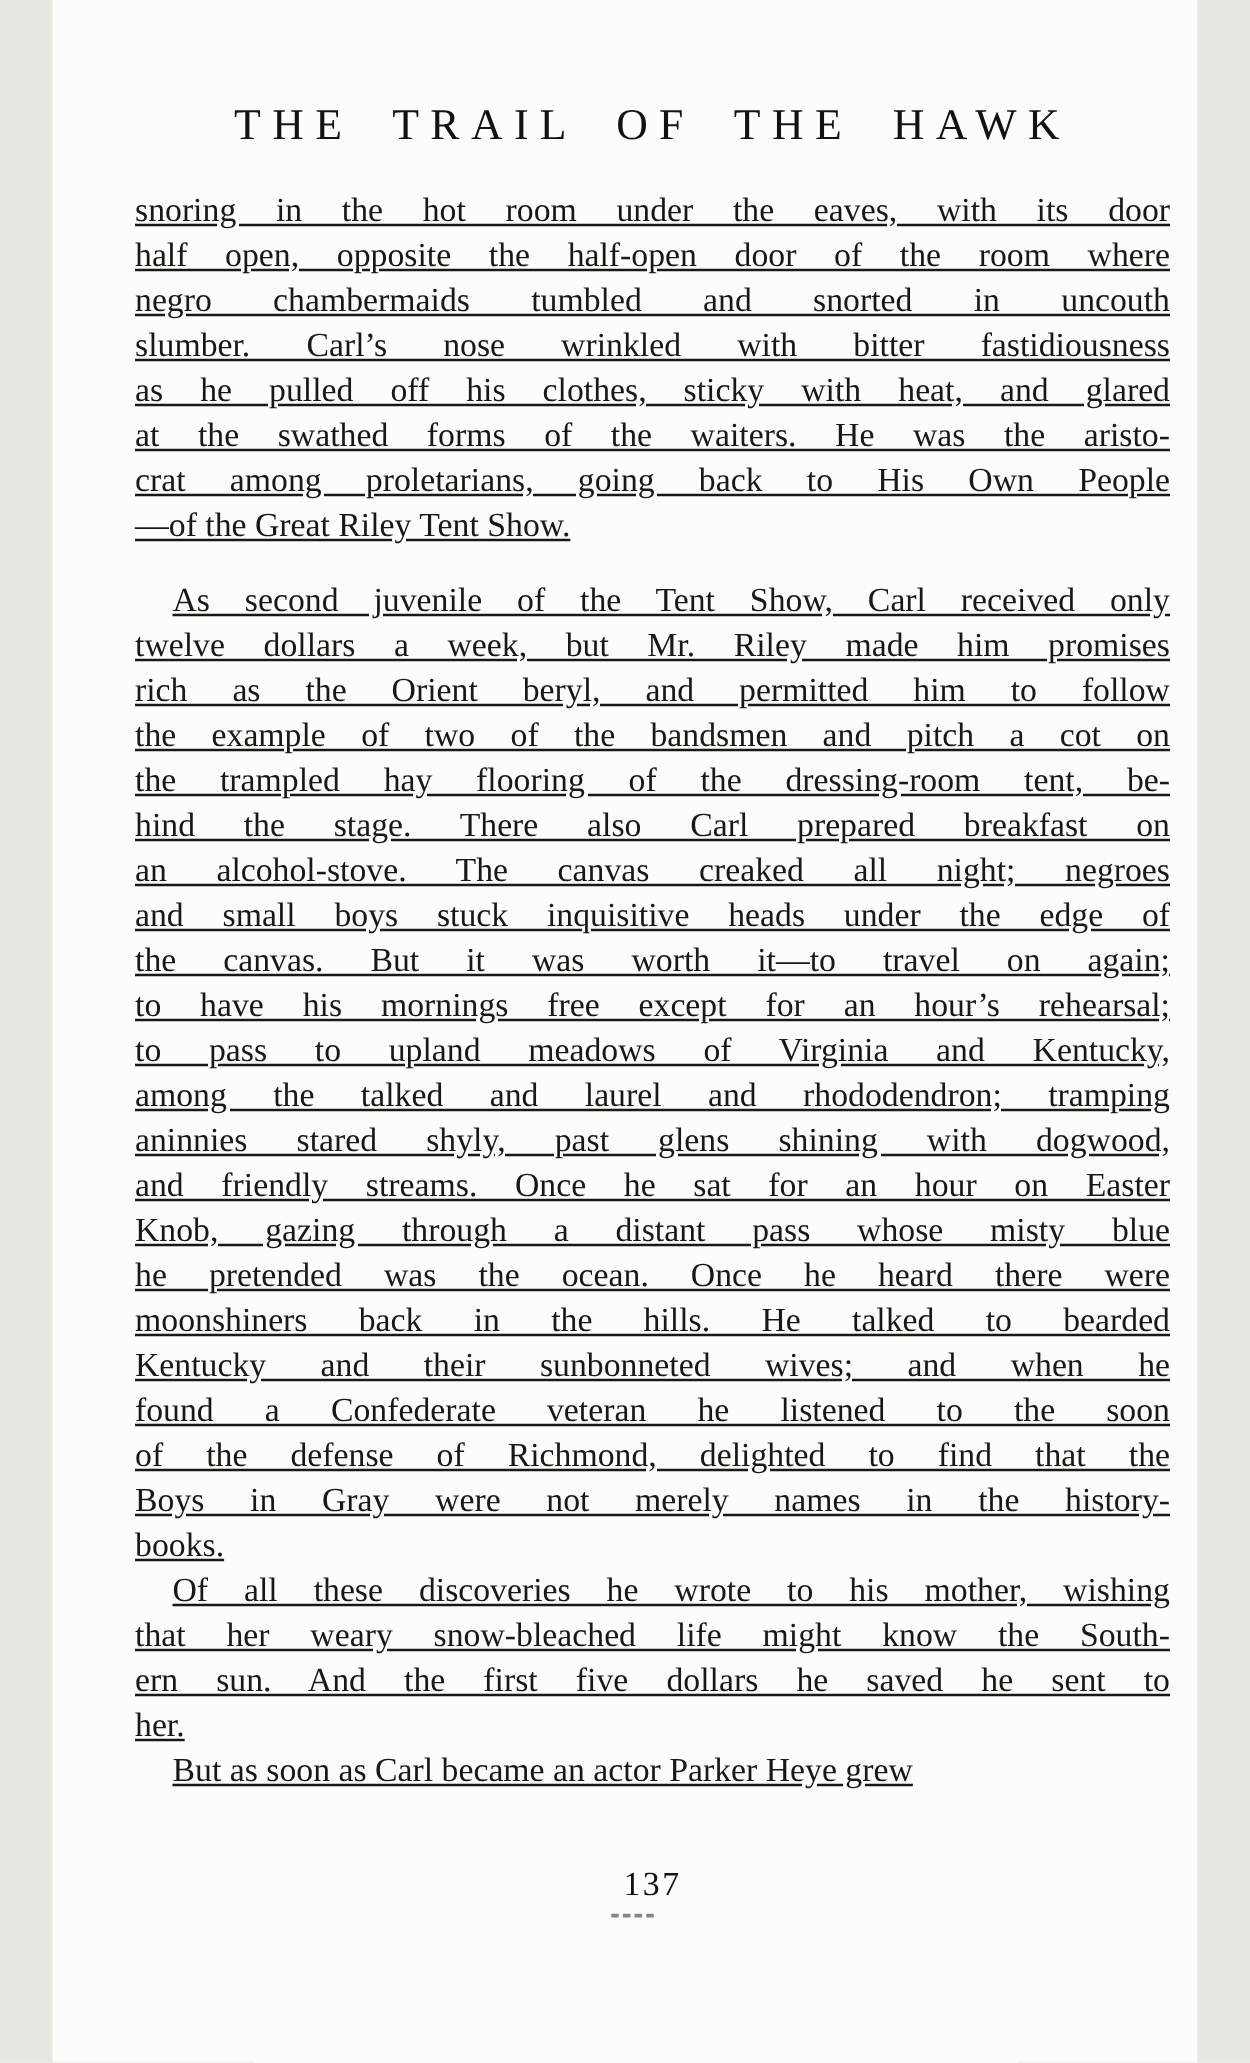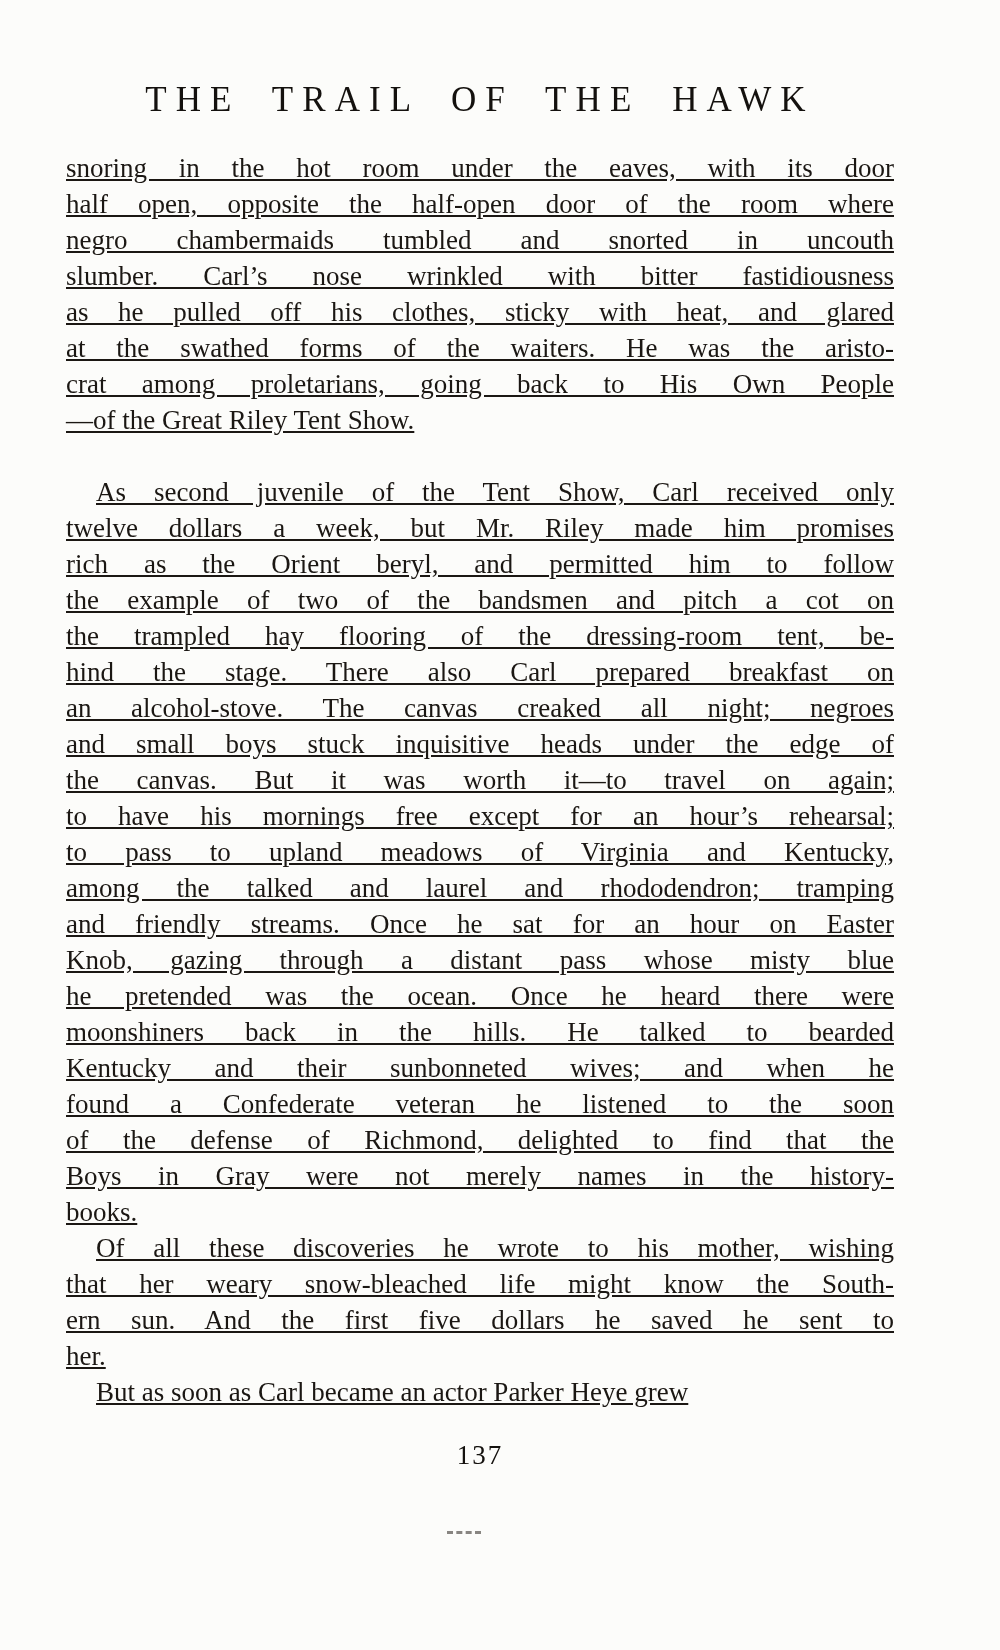--- a/index.html
+++ b/index.html
@@ -2,21 +2,21 @@
 <html><head>
 <meta charset="utf-8">
 <style>
   html, body {
     margin: 0;
     padding: 0;
     background: #e9e7e2;
   }
   .page {
     position: relative;
-    width: 1000px;
+    width: 916px;
     height: 1650px;
     margin: 0 auto;
     background: #fcfcfa;
     color: #1b1713;
     font-family: "Liberation Serif", "DejaVu Serif", serif;
     overflow: hidden;
   }
   .running-head {
     position: absolute;
     top: 80px;
@@ -32,35 +32,35 @@
   }
   .text-block {
     position: absolute;
     top: 150px;
     left: 66px;
     width: 828px;
     font-size: 27px;
     line-height: 36px;
   }
   .paragraph { margin: 0; text-decoration: underline; }
-  .paragraph.space-before { margin-top: 36px; }
+  .paragraph.space-before { margin-top: 24px; }
   .line {
     text-align: justify;
     text-align-last: justify;
     white-space: normal;
   }
   .line.last {
     text-align-last: left;
   }
   .line.indent {
     text-indent: 30px;
   }
   .page-number {
     position: absolute;
-    top: 1440px;
+    top: 1492px;
     left: 66px;
     width: 828px;
     text-align: center;
     font-size: 27px;
     letter-spacing: 2px;
     color: #14110e;
   }
   .page-number-underline {
     position: absolute;
     top: 1528px;
@@ -93,20 +93,21 @@
         <div class="line">rich as the Orient beryl, and permitted him to follow</div>
         <div class="line">the example of two of the bandsmen and pitch a cot on</div>
         <div class="line">the trampled hay flooring of the dressing-room tent, be-</div>
         <div class="line">hind the stage.  There also Carl prepared breakfast on</div>
         <div class="line">an alcohol-stove.  The canvas creaked all night; negroes</div>
         <div class="line">and small boys stuck inquisitive heads under the edge of</div>
         <div class="line">the canvas.  But it was worth it—to travel on again;</div>
         <div class="line">to have his mornings free except for an hour’s rehearsal;</div>
         <div class="line">to pass to upland meadows of Virginia and Kentucky,</div>
         <div class="line">among the talked and laurel and rhododendron;  tramping</div>
+        <div class="line">aninnies stared shyly, past glens shining with dogwood,</div>
         <div class="line">and friendly streams.  Once he sat for an hour on Easter</div>
         <div class="line">Knob, gazing through a distant pass whose misty blue</div>
         <div class="line">he pretended was the ocean.  Once he heard there were</div>
         <div class="line">moonshiners back in the hills.  He talked to bearded</div>
         <div class="line">Kentucky and their sunbonneted wives;  and when he</div>
         <div class="line">found a Confederate veteran he listened to the soon</div>
         <div class="line">of the defense of Richmond, delighted to find that the</div>
         <div class="line">Boys in Gray were not merely names in the history-</div>
         <div class="line last">books.</div>
       </div>

